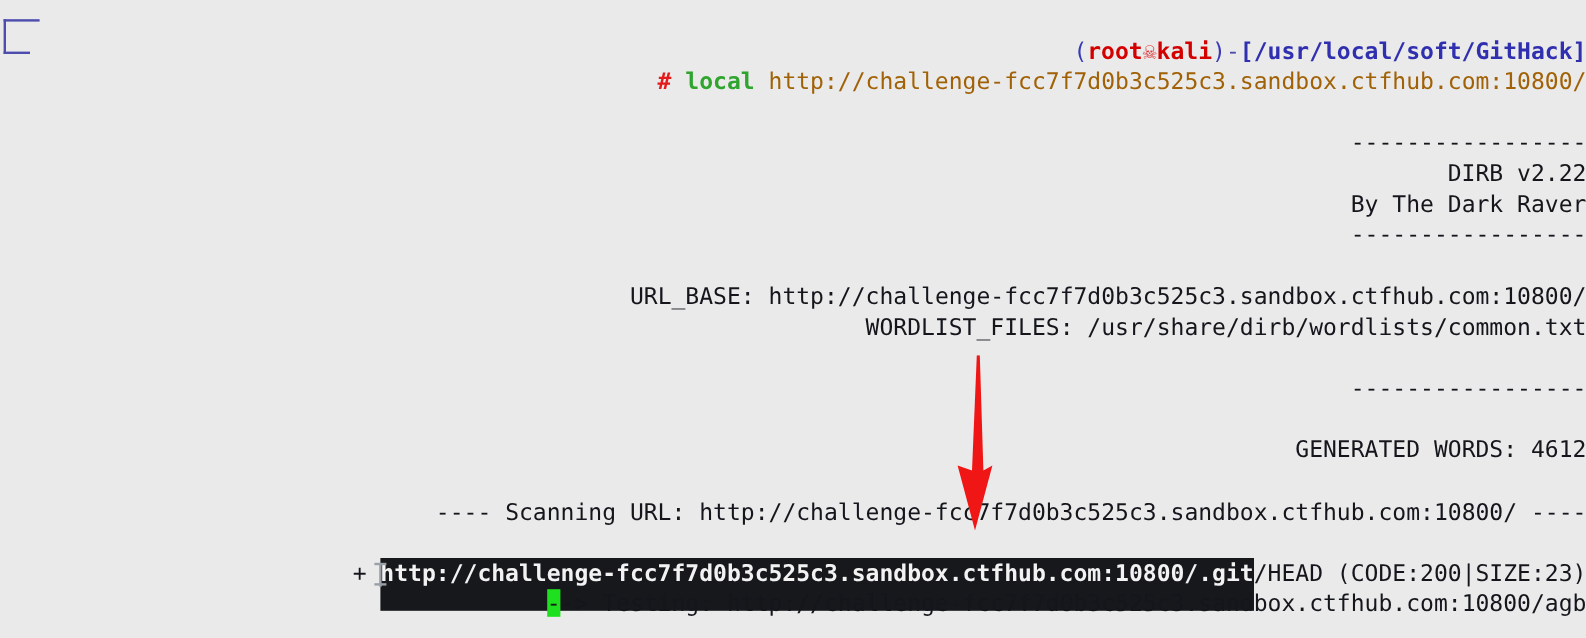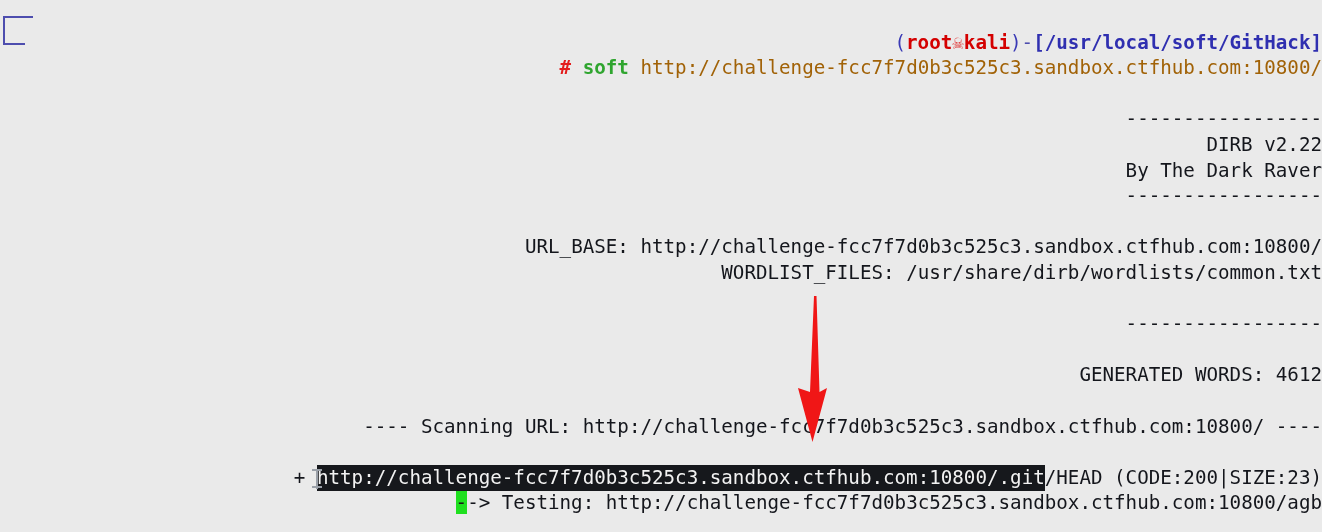--- a/index.html
+++ b/index.html
@@ -39,21 +39,22 @@
   .c-dash    { color: #4d4dae; }
   .c-path    { color: #2f2fb0; font-weight: bold; }
   .c-hash    { color: #e31b1b; font-weight: bold; }
   .c-cmd     { color: #2fa52f; font-weight: bold; }
   .c-plain   { color: #a16207; }
 
   
   .sel {
     background: #16181c;
     color: #f2f2f2;
-    padding: 1px 0 2px 0;
+    padding: 1px 0 20px 0;
+    font-weight: bold;
   }
   .ibeam {
     display: inline-block;
     width: 0;
     position: relative;
   }
   .ibeam::before {
     content: "";
     position: absolute;
     left: -1px;
@@ -122,21 +123,21 @@
   <div class="promptwrap">
     <span class="box-top"></span>
     <span class="box-vert"></span>
     <span class="box-bot"></span>
 
     <div class="line" style="padding-left:38px;">
       <span class="c-paren">(</span><span class="c-root" style="color: rgb(212, 0, 0);">root</span><span class="c-skull">☠</span><span class="c-kali" style="color: rgb(212, 0, 0);">kali</span><span class="c-paren">)</span><span class="c-dash">-</span><span class="c-path" style="color: rgb(47, 47, 176);">[</span><span class="c-path" style="color: rgb(47, 47, 176);">/usr/local/soft/GitHack</span><span class="c-path" style="color: rgb(47, 47, 176);">]</span>
     </div>
 
     <div class="line" style="padding-left:31px;">
-      <span class="c-hash" style="color: rgb(227, 27, 27);">#</span><span class="c-plain"> </span><span class="c-cmd" style="color: rgb(47, 165, 47);">soft</span><span class="c-plain"> </span><span class="c-plain">http://challenge-fcc7f7d0b3c525c3.sandbox.ctfhub.com:10800/</span>
+      <span class="c-hash" style="color: rgb(227, 27, 27);">#</span><span class="c-plain"> </span><span class="c-cmd" style="color: rgb(47, 165, 47);">local</span><span class="c-plain"> </span><span class="c-plain">http://challenge-fcc7f7d0b3c525c3.sandbox.ctfhub.com:10800/</span>
     </div>
   </div>
 
   <div class="line blank">&nbsp;</div>
   <div class="line blank">&nbsp;</div>
 
   <div class="line">-----------------</div>
   <div class="line">DIRB v2.22</div>
   <div class="line">By The Dark Raver</div>
   <div class="line">-----------------</div>

